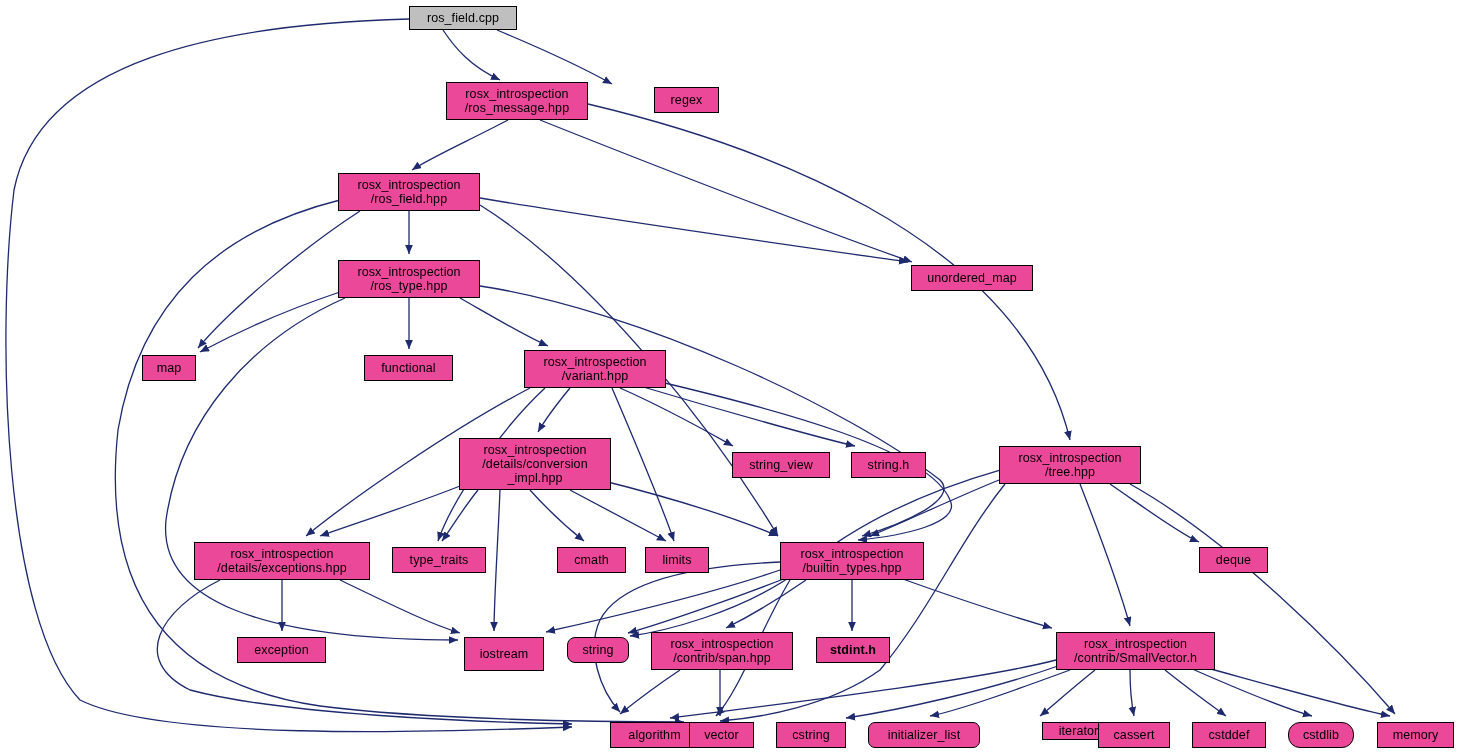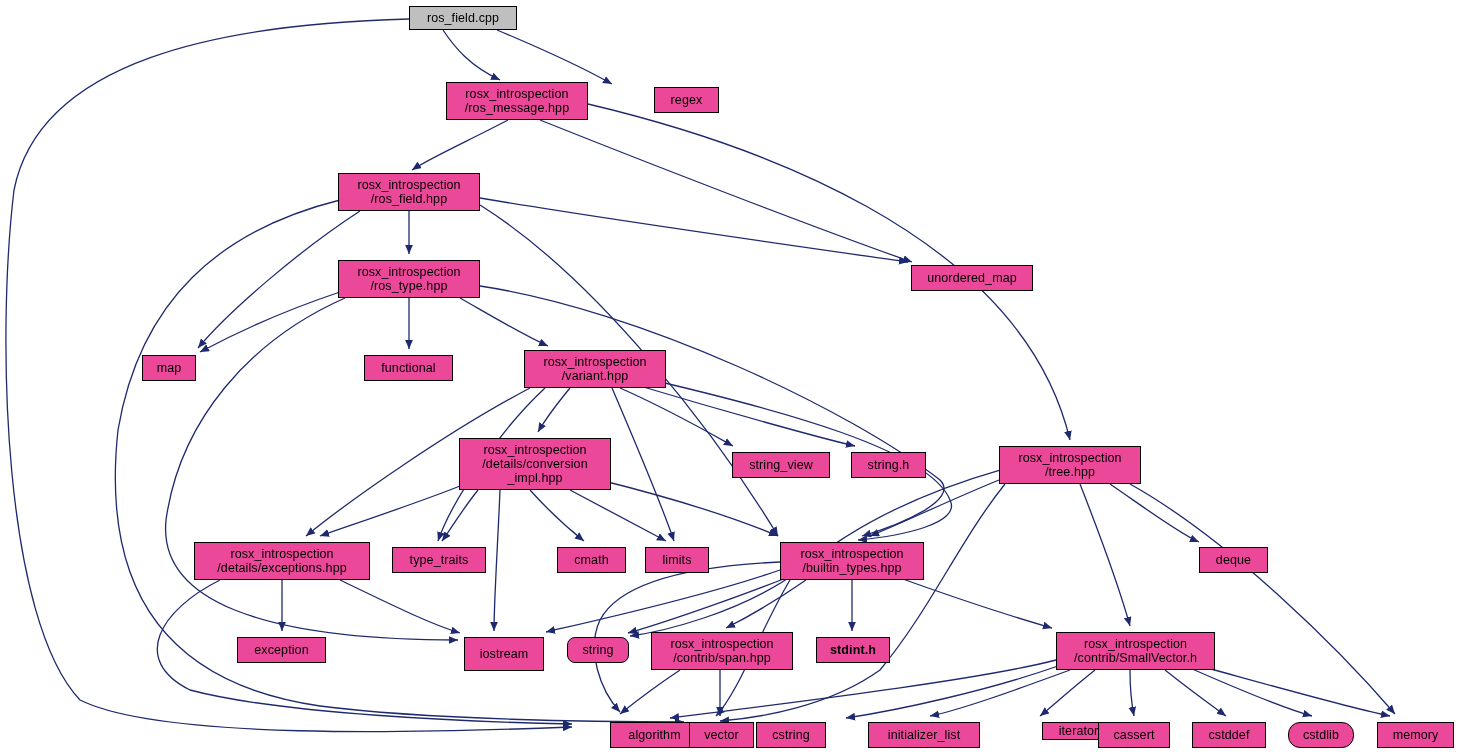--- a/index.html
+++ b/index.html
@@ -253,24 +253,24 @@
   <div class="node" style="left:1056px;top:632px;width:159px;height:38px;">
     <span>rosx_introspection
 /contrib/SmallVector.h</span>
   </div>
   <div class="node" style="left:578px;top:722px;width:89px;height:26px;margin-left:32px;">
     <span>algorithm</span>
   </div>
   <div class="node" style="left:689px;top:722px;width:65px;height:26px;text-align:center;">
     <span>vector</span>
   </div>
-  <div class="node" style="left:756px;top:722px;width:70px;height:26px;">
+  <div class="node" style="left:776px;top:722px;width:70px;height:26px;">
     <span>cstring</span>
   </div>
-  <div class="node" style="left:868px;top:722px;width:112px;height:26px;">
+  <div class="node" style="left:868px;top:722px;width:112px;height:26px;border-radius:7px;">
     <span>initializer_list</span>
   </div>
   <div class="node" style="left:1042px;top:722px;width:73px;height:18px;">
     <span>iterator</span>
   </div>
   <div class="node" style="left:1098px;top:722px;width:72px;height:26px;">
     <span>cassert</span>
   </div>
   <div class="node" style="left:1192px;top:722px;width:74px;height:26px;">
     <span>cstddef</span>

